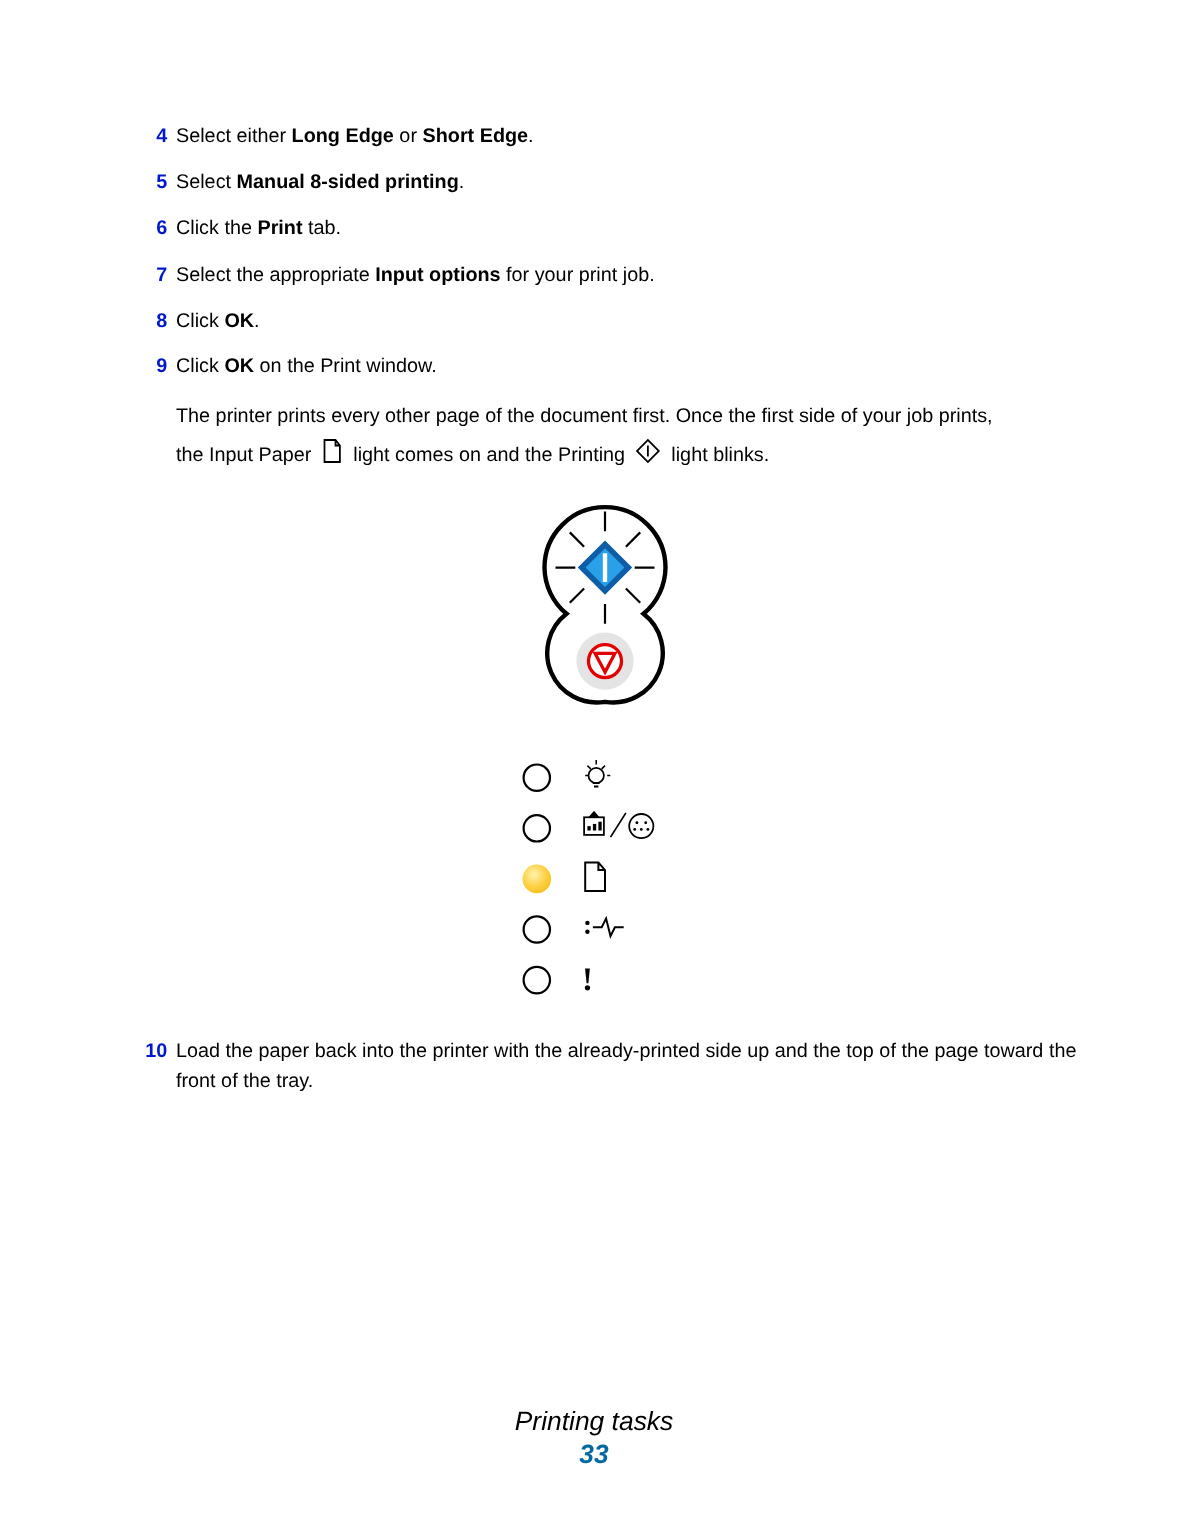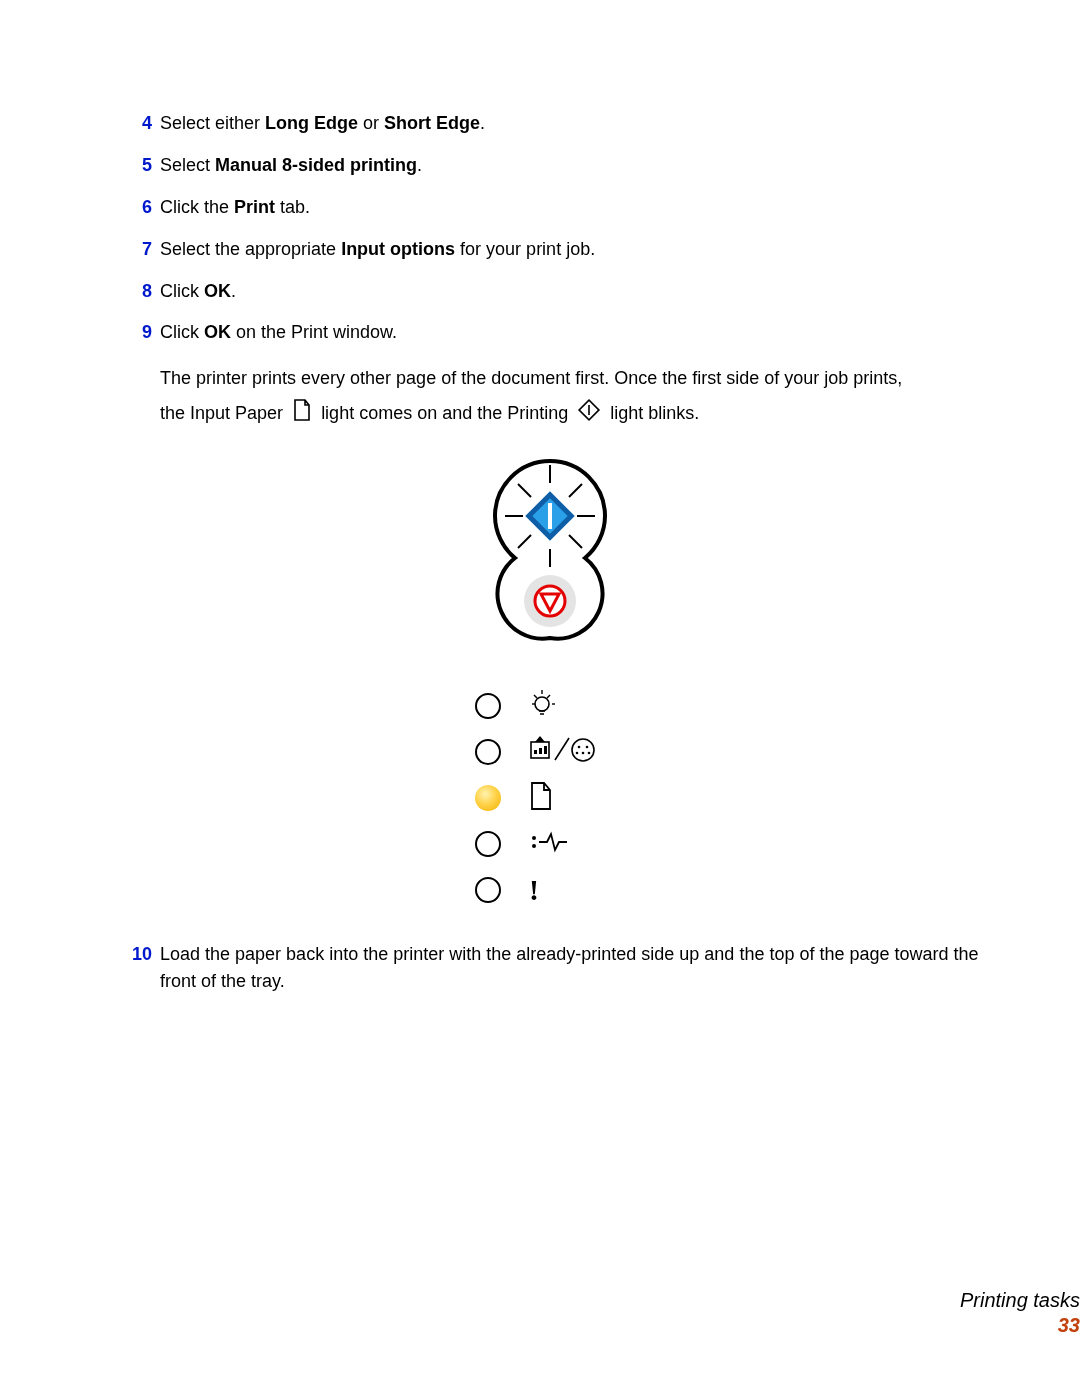--- a/index.html
+++ b/index.html
@@ -77,28 +77,28 @@
   }
   .sym {
     font-size: 26px;
     line-height: 1;
   }
   .footer {
     position: absolute;
     bottom: 60px;
     left: 0;
     width: 100%;
-    text-align: right;
+    text-align: center;
     font-style: italic;
-    font-size: 20px;
+    font-size: 24px;
     color: #000;
   }
   .footer .pn {
     display: block;
-    color: #c2410c;
+    color: #0369a1;
     font-weight: 700;
     font-style: italic;
     margin-top: 2px;
   }
 </style>
 </head>
 <body>
 
 <div class="page">
 

